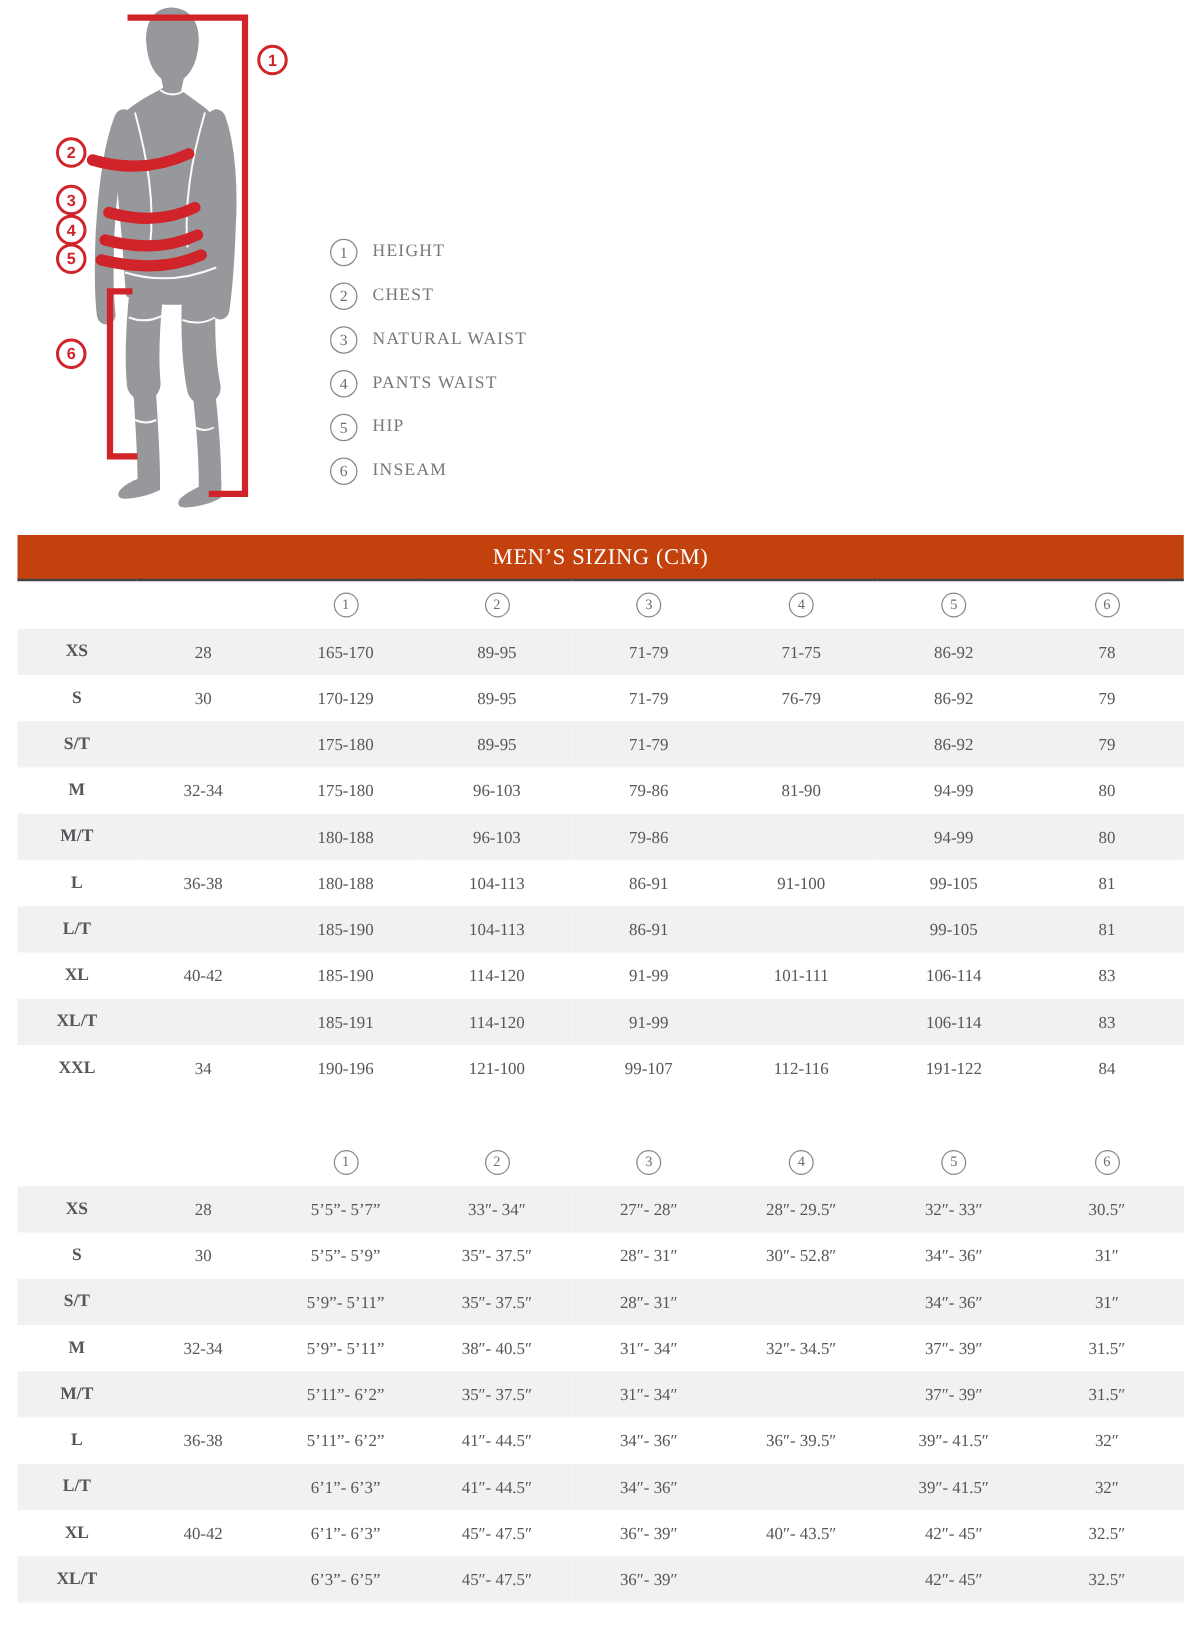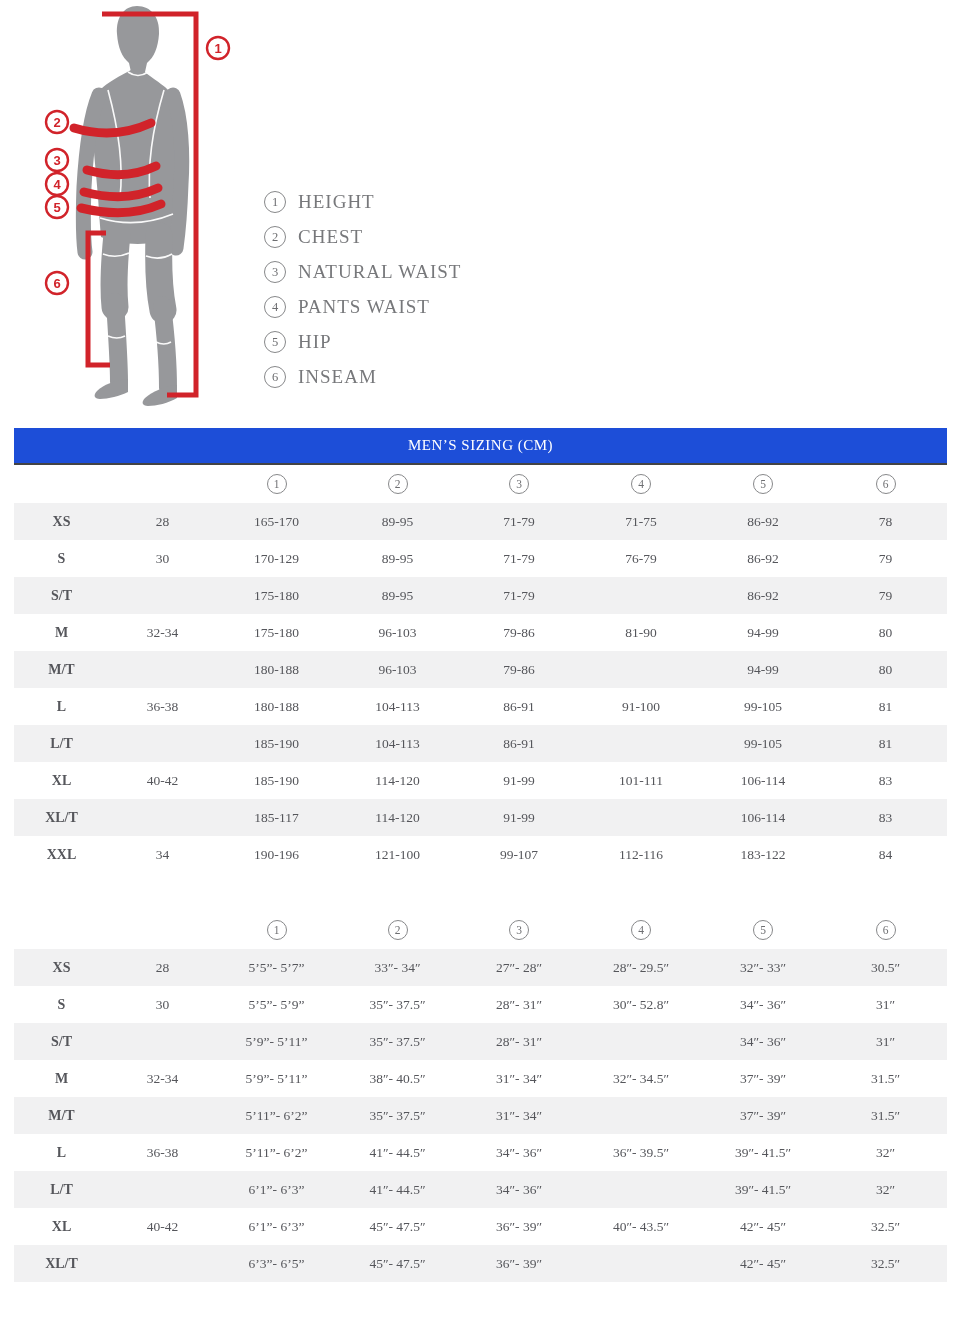--- a/index.html
+++ b/index.html
@@ -11,21 +11,21 @@
   }
 
   
   .diagram{position:relative;height:428px;}
   .figure-svg{position:absolute;left:40px;top:2px;}
 
   .legend{position:absolute;left:264px;top:191px;}
   .legend-item{display:flex;align-items:center;height:22px;margin-bottom:13px;}
   .legend-label{
     margin-left:12px;
-    font-size:19px;
+    font-size:14px;
     color:#77787b;
     letter-spacing:1px;
     text-align:center;
   }
 
   .circle-num{
     display:inline-flex;
     width:20px;height:20px;
     box-sizing:border-box;
     border:1.5px solid #87888a;
@@ -41,24 +41,24 @@
   
   .tables-wrap{margin:0 14px;padding-bottom:12px;}
   table.sizing-table{
     border-collapse:collapse;
     table-layout:fixed;
     width:933px;
     margin-bottom:38px;
   }
   table.sizing-table:last-child{margin-bottom:0;}
   .title-row th{
-    background:#1d4ed8;
+    background:#c2410c;
     color:#ffffff;
     font-weight:normal;
-    font-size:15px;
+    font-size:18px;
     letter-spacing:.5px;
     height:33px;
     border-bottom:2px solid #434345;
   }
   .marker-row td{
     height:36px;
     text-align:center;
     vertical-align:middle;
     background:#ffffff;
   }
@@ -267,35 +267,35 @@
           <td class="val-cell">185-190</td>
           <td class="val-cell">114-120</td>
           <td class="val-cell">91-99</td>
           <td class="val-cell">101-111</td>
           <td class="val-cell">106-114</td>
           <td class="val-cell">83</td>
         </tr>
         <tr>
           <td class="size-cell">XL/T</td>
           <td class="num-cell"></td>
-          <td class="val-cell">185-117</td>
+          <td class="val-cell">185-191</td>
           <td class="val-cell">114-120</td>
           <td class="val-cell">91-99</td>
           <td class="val-cell"></td>
           <td class="val-cell">106-114</td>
           <td class="val-cell">83</td>
         </tr>
         <tr>
           <td class="size-cell">XXL</td>
           <td class="num-cell">34</td>
           <td class="val-cell">190-196</td>
           <td class="val-cell">121-100</td>
           <td class="val-cell">99-107</td>
           <td class="val-cell">112-116</td>
-          <td class="val-cell">183-122</td>
+          <td class="val-cell">191-122</td>
           <td class="val-cell">84</td>
         </tr>
       </tbody>
   </table>
 
   <table class="sizing-table">
     <colgroup>
       <col style="width:95px">
         <col style="width:107px">
       <col style="width:121px">

